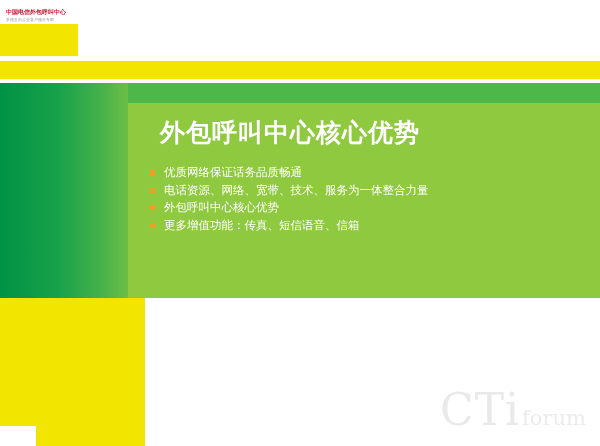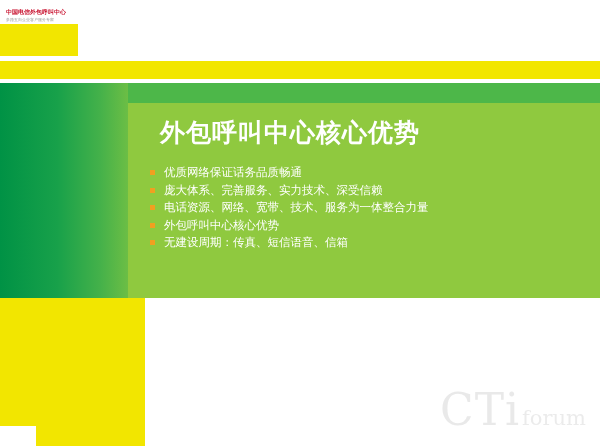--- a/index.html
+++ b/index.html
@@ -209,39 +209,38 @@
   <div class="content">
     <h1 class="slide-title">外包呼叫中心核心优势</h1>
 
     <ul class="bullet-list">
       <li class="bullet-item">
         <span class="bullet-marker"></span>
         <span>优质网络保证话务品质畅通</span>
       </li>
       <li class="bullet-item">
         <span class="bullet-marker"></span>
-        <span>庞大体系、完善服务、实力技术、深受信赖</span>
       </li>
       <li class="bullet-item">
         <span class="bullet-marker"></span>
         <span>电话资源、网络、宽带、技术、服务为一体整合力量</span>
       </li>
       <li class="bullet-item">
         <span class="bullet-marker"></span>
       </li>
       <li class="bullet-item">
         <span class="bullet-marker"></span>
         <span>外包呼叫中心核心优势</span>
       </li>
       <li class="bullet-item">
         <span class="bullet-marker"></span>
       </li>
       <li class="bullet-item">
         <span class="bullet-marker"></span>
-        <span>无建设周期：传真、短信语音、信箱</span>
+        <span>更多增值功能：传真、短信语音、信箱</span>
       </li>
     </ul>
   </div>
 
   <div class="watermark">
     <span class="wm-cti">CTi</span>
     <span class="wm-forum">forum</span>
   </div>
 
 </div>

